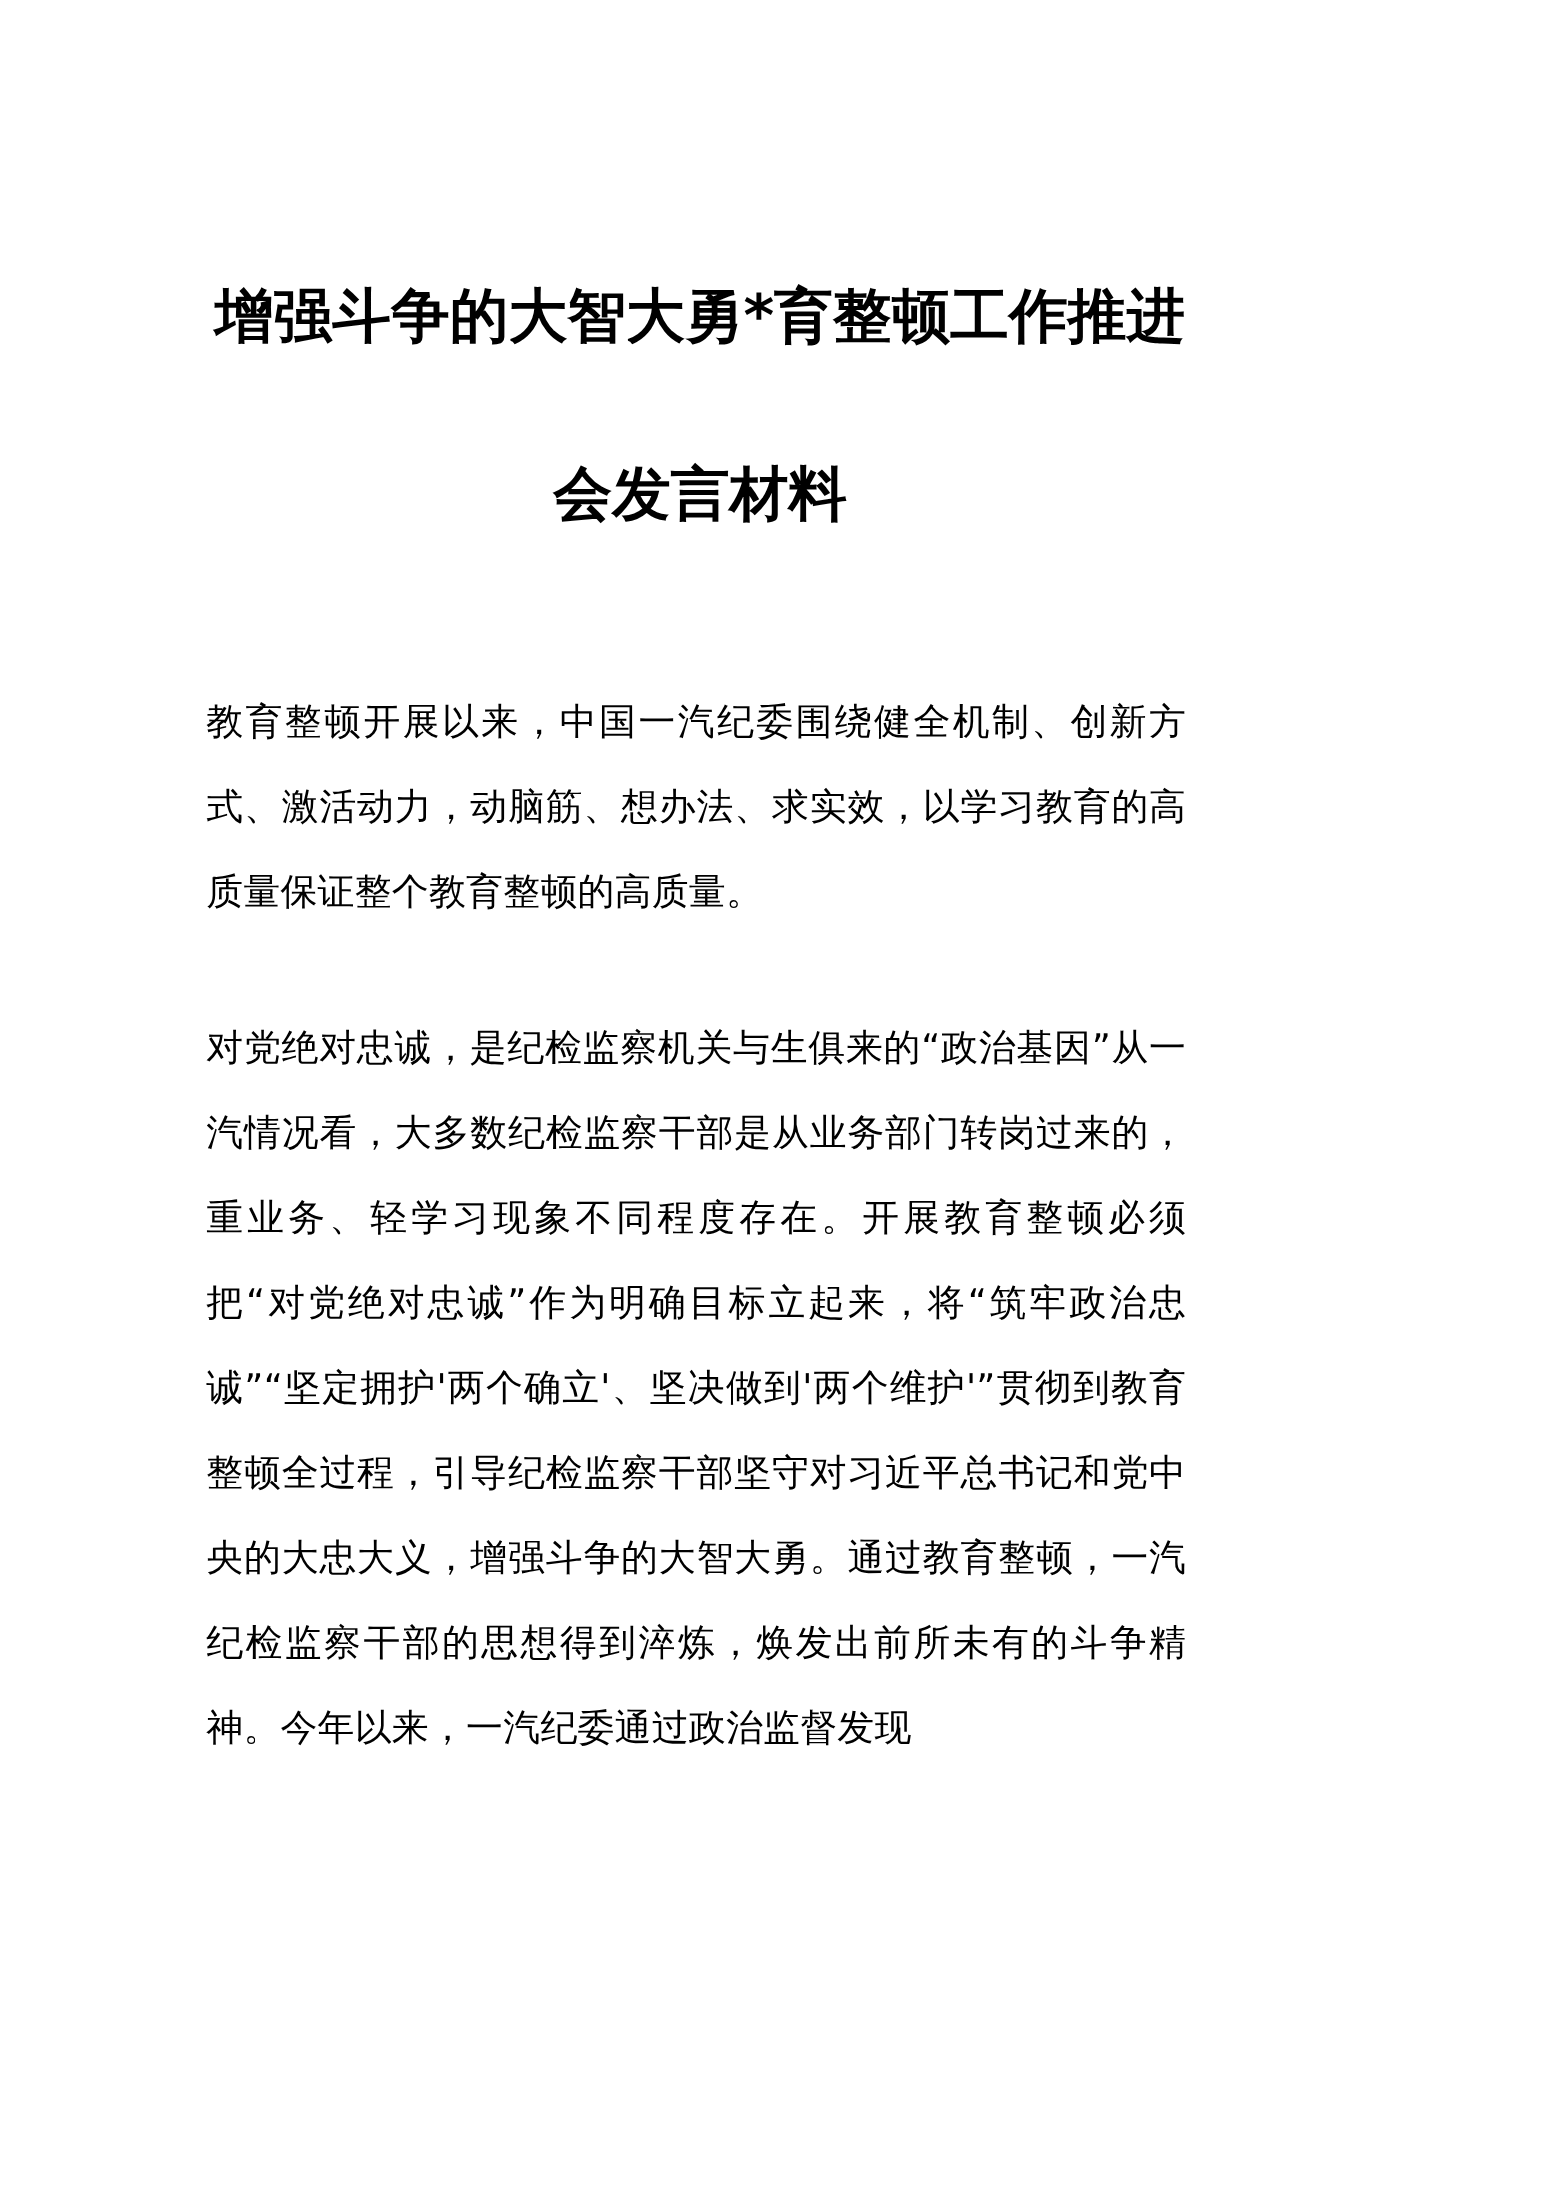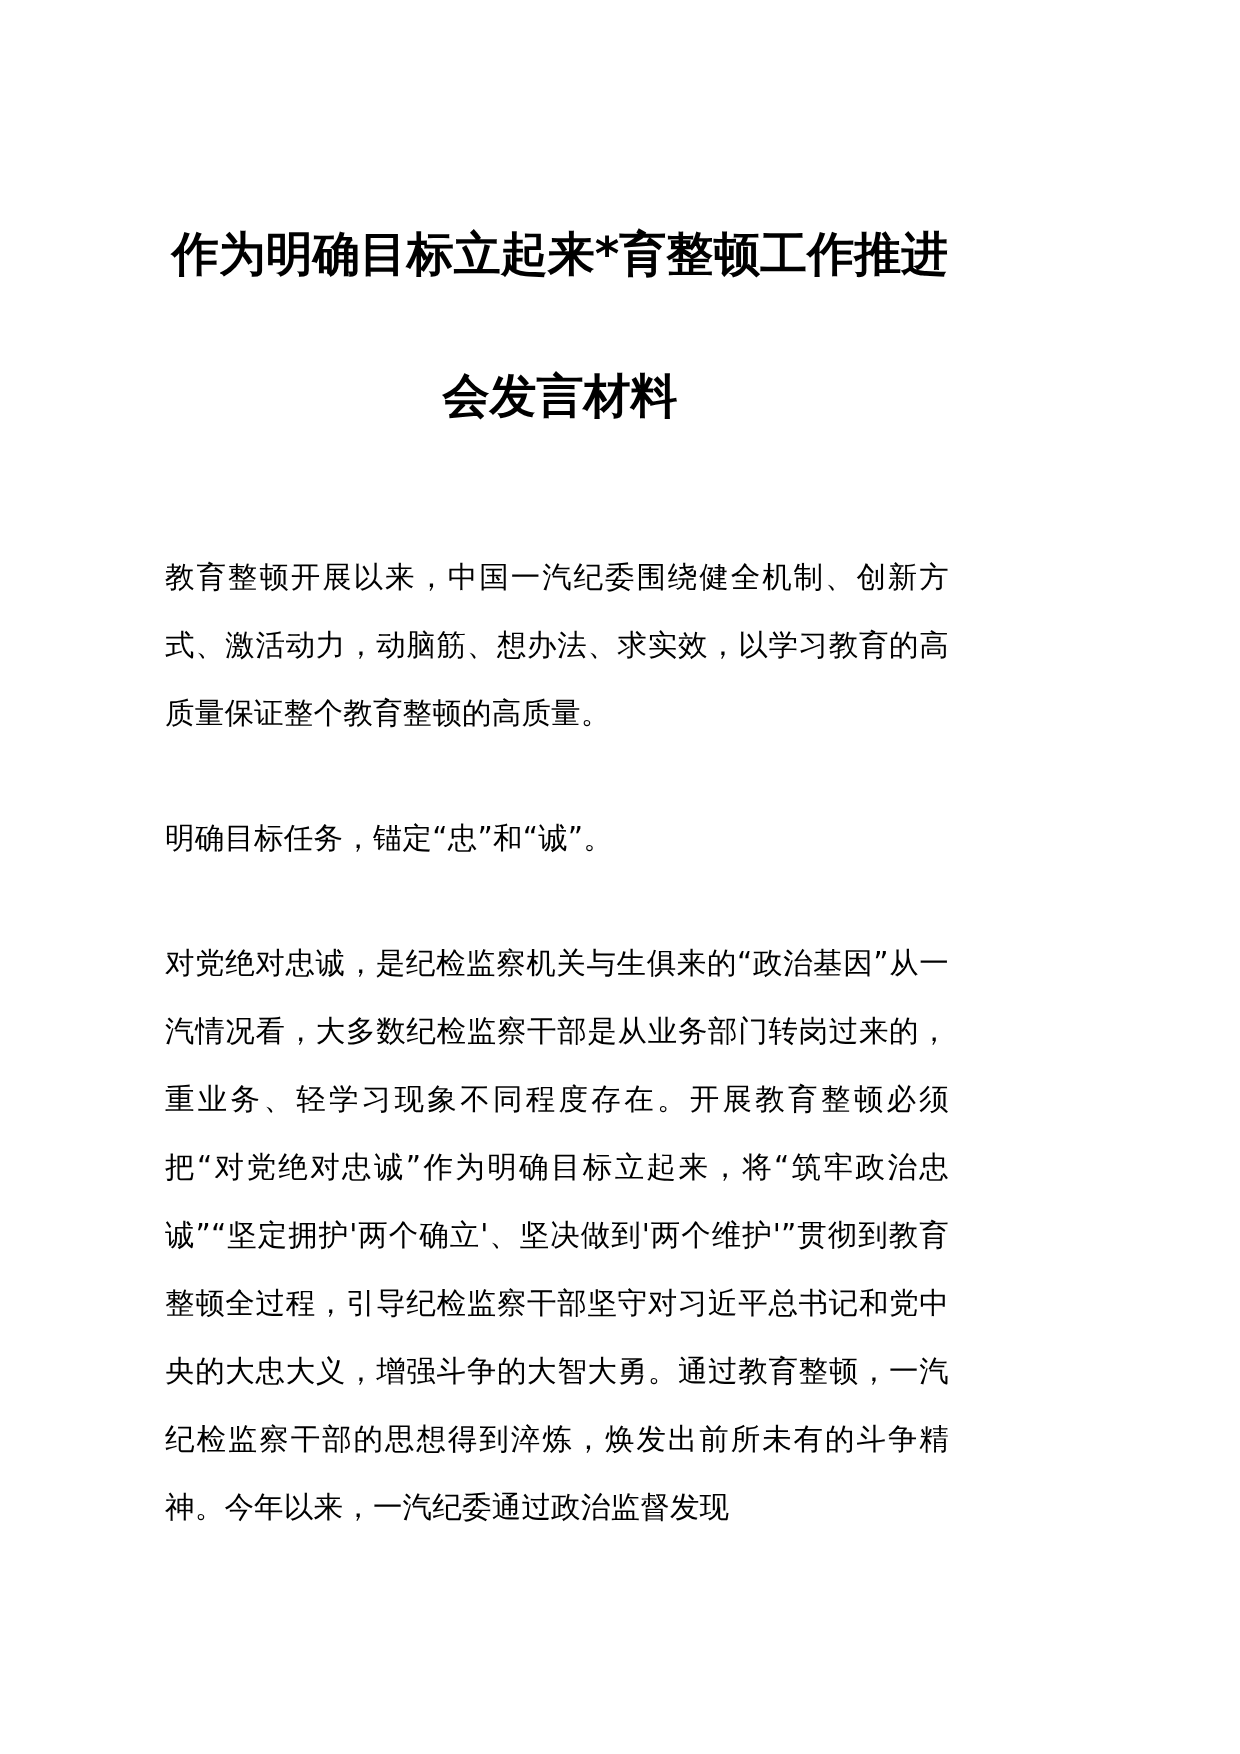--- a/index.html
+++ b/index.html
@@ -61,21 +61,20 @@
 
   .para:last-child {
     margin-bottom: 0;
   }
 </style>
 </head>
 <body>
 
 <div class="page">
 
-  <h1 class="doc-title">作为明确目标立起来*育整顿工作推进会发言材料</h1>
+  <h1 class="doc-title">增强斗争的大智大勇*育整顿工作推进会发言材料</h1>
 
   <div class="body-block">
     <p class="para">教育整顿开展以来，中国一汽纪委围绕健全机制、创新方式、激活动力，动脑筋、想办法、求实效，以学习教育的高质量保证整个教育整顿的高质量。</p>
-    <p class="para">明确目标任务，锚定“忠”和“诚”。</p>
     <p class="para">对党绝对忠诚，是纪检监察机关与生俱来的“政治基因”从一汽情况看，大多数纪检监察干部是从业务部门转岗过来的，重业务、轻学习现象不同程度存在。开展教育整顿必须把“对党绝对忠诚”作为明确目标立起来，将“筑牢政治忠诚”“坚定拥护'两个确立'、坚决做到'两个维护'”贯彻到教育整顿全过程，引导纪检监察干部坚守对习近平总书记和党中央的大忠大义，增强斗争的大智大勇。通过教育整顿，一汽纪检监察干部的思想得到淬炼，焕发出前所未有的斗争精神。今年以来，一汽纪委通过政治监督发现</p>
   </div>
 
 </div>
 
 </body></html>

